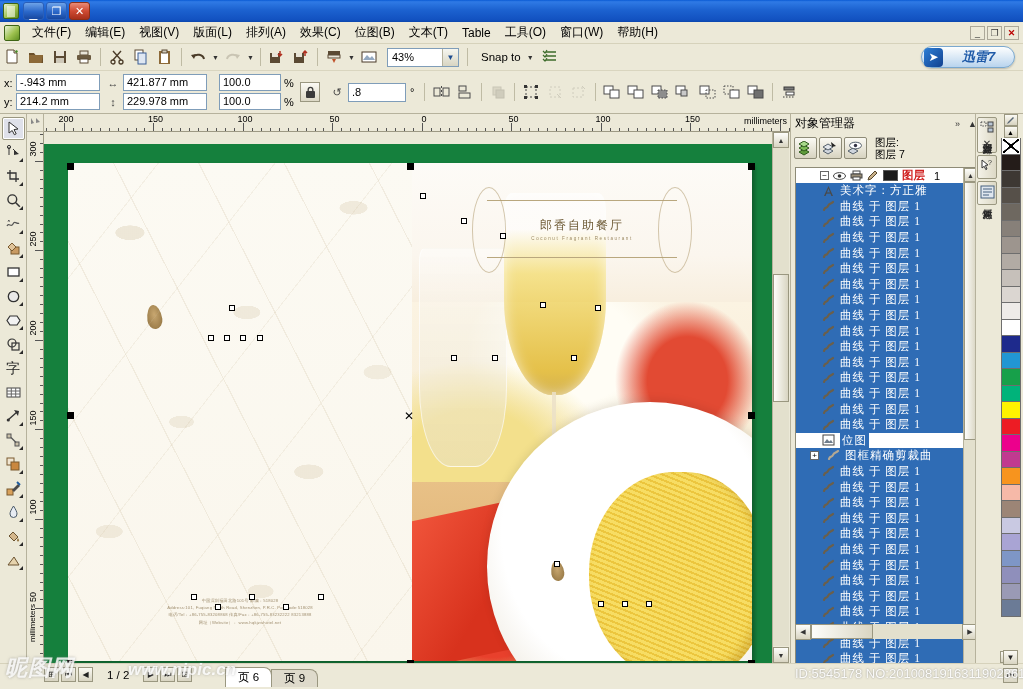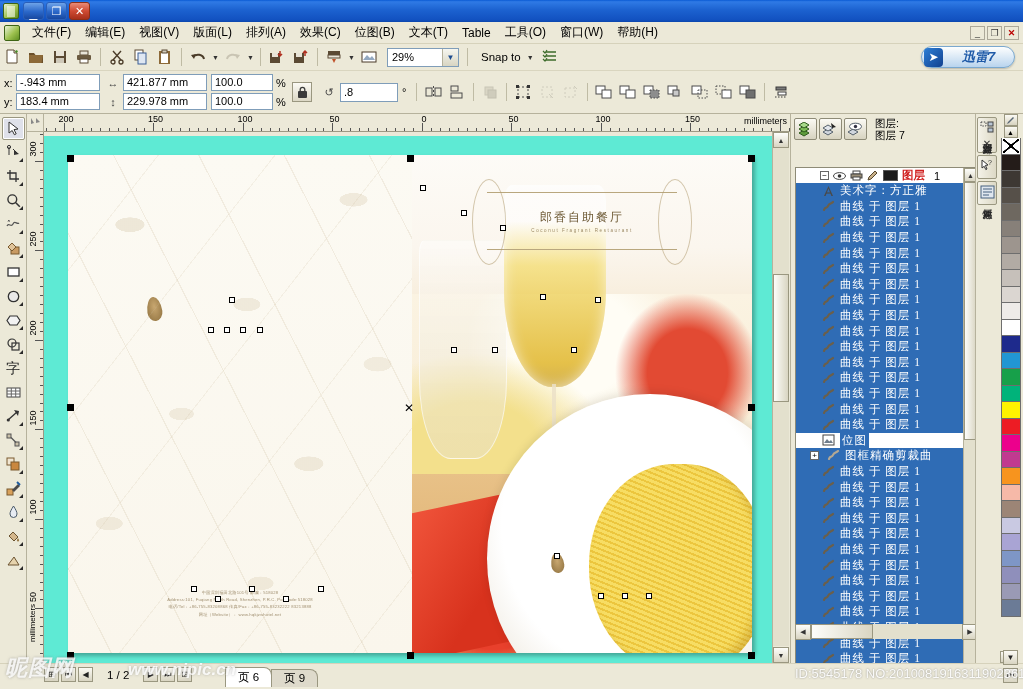--- a/index.html
+++ b/index.html
@@ -158,22 +158,22 @@
   }
   .rh-lbl{ position:absolute; top:0px; font-size:9px; color:#000; transform:translateX(-50%); font-family:"Liberation Sans",sans-serif;}
   .rh-tick{ position:absolute; bottom:0; width:1px; background:#555;}
   .rv-lbl{ position:absolute; left:1px; font-size:9px; color:#000;
            writing-mode:vertical-rl; transform:rotate(180deg) translateY(50%); transform-origin:center;}
   .rv-tick{ position:absolute; right:0; height:1px; background:#555;}
   .ruler-unit{ position:absolute; right:3px; top:2px; font-size:9px; color:#000;}
 
   
   .canvaswrap{
-    position:absolute; left:44px; top:136px; width:746px; height:531px;
-    background:#5eead4; overflow:hidden;
+    position:absolute; left:44px; top:144px; width:746px; height:531px;
+    background:#15803d; overflow:hidden;
   }
   .page{
     position:absolute; left:24px; top:19px; width:684px; height:498px;
     background:#fff; box-shadow: 3px 3px 4px rgba(0,0,0,.28);
   }
   .page-left{
     position:absolute; left:0; top:0; width:50.3%; height:100%;
     background:#fbf8f0;
     background-image:
       radial-gradient(ellipse 26px 13px at 18% 14%, rgba(205,188,155,.30) 0 55%, transparent 57%),
@@ -562,21 +562,21 @@
         </svg>
     </div>
     <div class="tarrow">▼</div>
     <div class="tbtn">
       <svg width="16" height="16" viewBox="0 0 16 16">
           <rect x="1" y="3" width="14" height="10" fill="#fff" stroke="#4a3b28"></rect>
           <path d="M2 11l4-5 3 3 2-2 3 4z" fill="#93a8c0"></path>
         </svg>
     </div>
     <div class="zoomcombo">
-      <span>29%</span>
+      <span>43%</span>
       <div class="drop">▼</div>
     </div>
     <div class="tsep" style="margin-left:8px"></div>
     <div class="snapto">
       <span>Snap to</span>
       <span class="car">▼</span>
     </div>
     <div class="tbtn" style="margin-left:5px">
       <svg width="16" height="16" viewBox="0 0 16 16">
           <path d="M4 3h10M4 7h10M4 11h10" stroke="#3c6b2a" stroke-width="1.4"></path>
@@ -590,36 +590,36 @@
   </div>
 
   <div class="toolbar2">
     <div class="xy">
       <div class="xyrow">
         <label>x:</label>
         <div class="fld w90">-.943 mm</div>
       </div>
       <div class="xyrow">
         <label>y:</label>
-        <div class="fld w90">183.4 mm</div>
+        <div class="fld w90">214.2 mm</div>
       </div>
     </div>
 
     <div class="grp">
       <div class="grpi">
         <span class="icn">↔</span>
         <div class="fld w90">421.877 mm</div>
       </div>
       <div class="grpi">
         <span class="icn">↕</span>
         <div class="fld w90">229.978 mm</div>
       </div>
     </div>
 
-    <div class="grp" style="margin-left:4px">
+    <div class="grp" style="margin-left:12px">
       <div class="grpi">
         <div class="fld w62">100.0</div>
         <span class="pct">%</span>
       </div>
       <div class="grpi">
         <div class="fld w62">100.0</div>
         <span class="pct">%</span>
       </div>
     </div>
 
@@ -1111,20 +1111,26 @@
     <div class="sb-btn" style="position:absolute;left:0;bottom:0;">▼</div>
   </div>
   <div class="sb-h">
     <div class="sb-btn" style="position:absolute;left:0;top:0;">◀</div>
     <div class="sb-track" style="position:absolute;left:16px;top:0;right:16px;height:16px;"></div>
     <div class="sb-thumb" style="position:absolute;left:45px;top:0;width:236px;height:16px;"></div>
     <div class="sb-btn" style="position:absolute;right:0;top:0;">▶</div>
   </div>
 
   <div class="docker">
+    <div class="docker-hd">
+      <span class="ttl">对象管理器</span>
+      <span class="dh-btn">»</span>
+      <span class="dh-btn">▲</span>
+      <span class="dh-btn">✕</span>
+    </div>
 
     <div class="dk-tools">
       <div class="dk-b">
         <svg width="17" height="15" viewBox="0 0 17 15">
             <path d="M2 11l5-3 5 3-5 3z" fill="#5f9b3c" stroke="#2e5a1c"></path>
             <path d="M2 7l5-3 5 3-5 3z" fill="#7fbd58" stroke="#2e5a1c"></path>
             <path d="M2 3l5-3 5 3-5 3z" fill="#a8d98a" stroke="#2e5a1c"></path>
           </svg>
       </div>
       <div class="dk-b">

